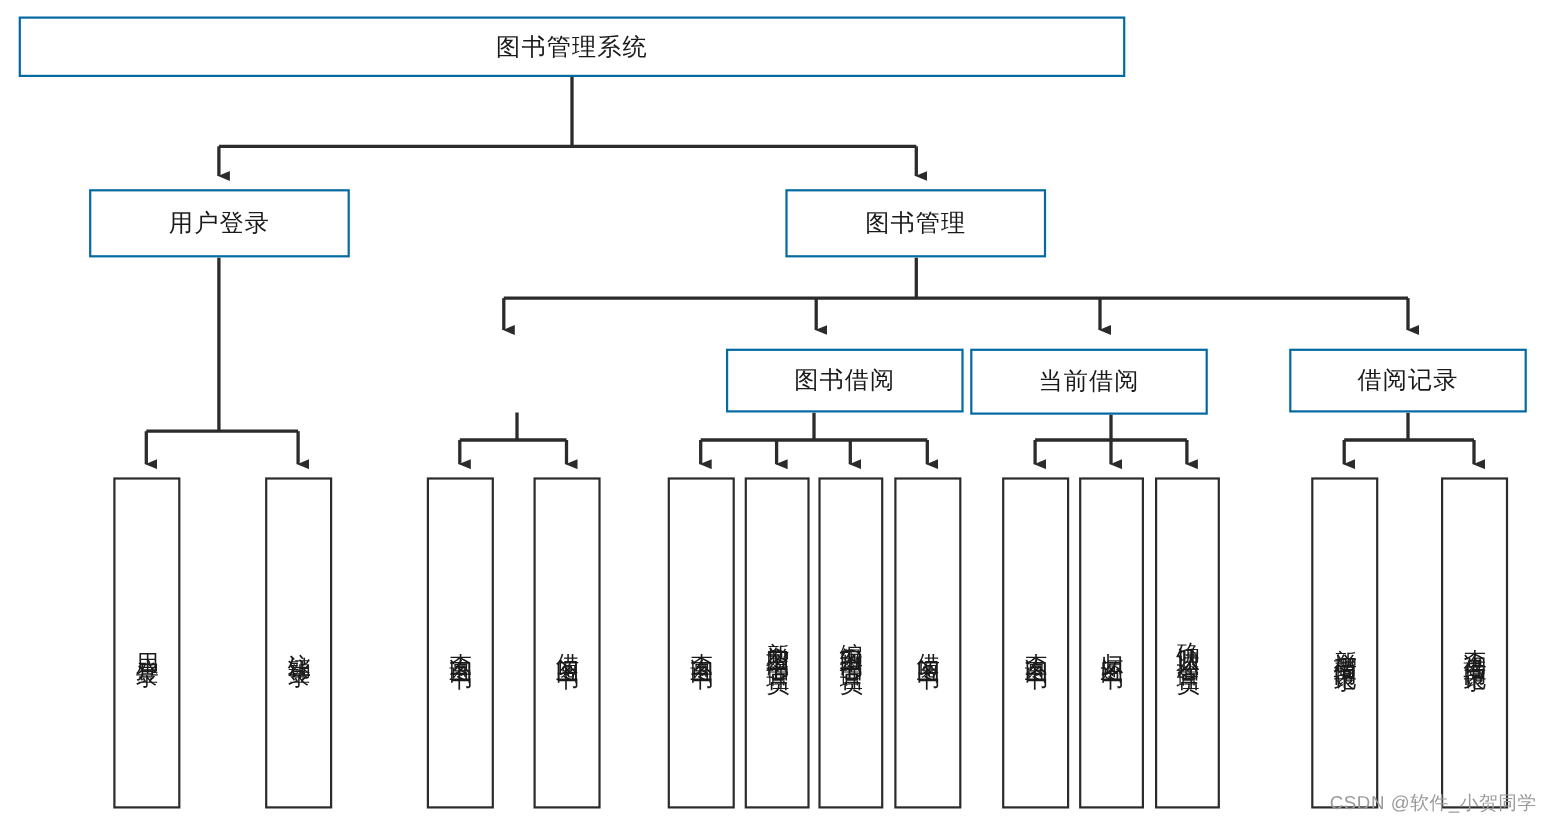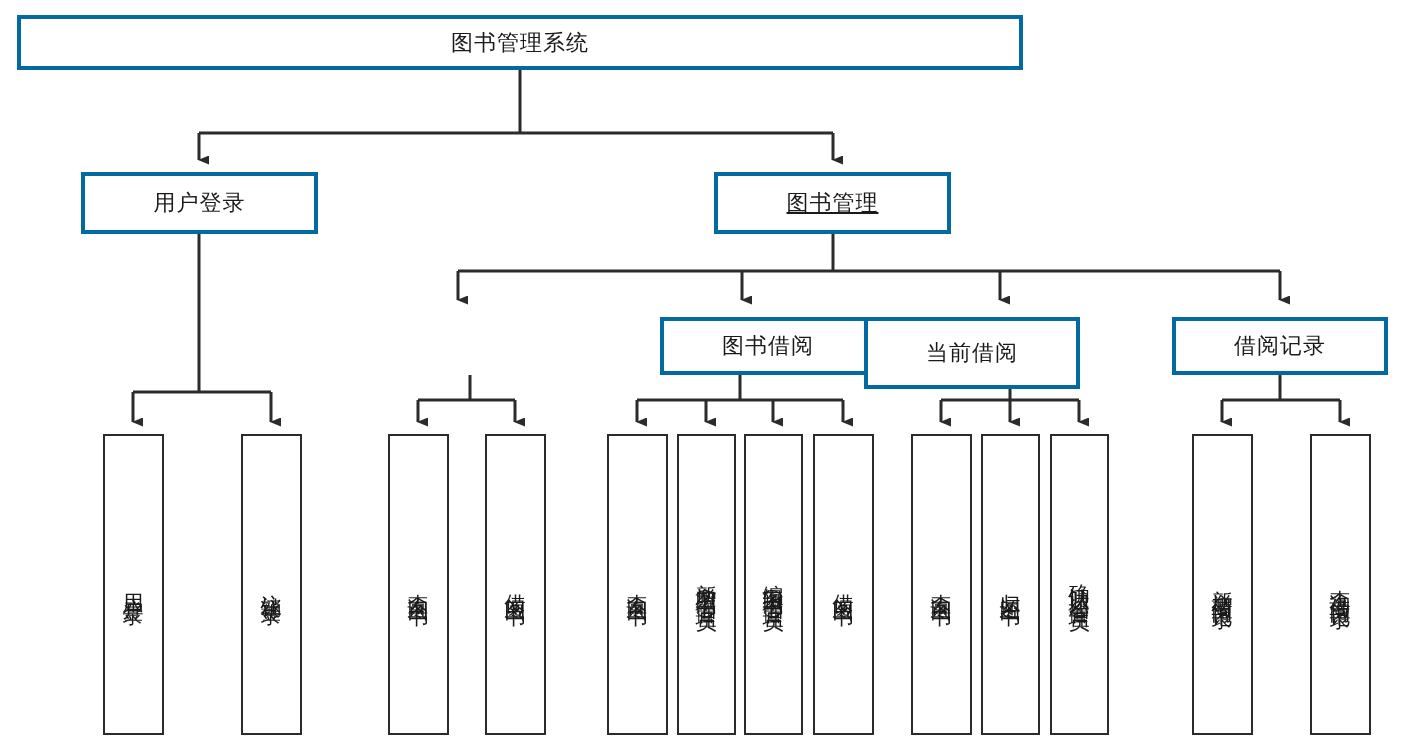--- a/index.html
+++ b/index.html
@@ -13,21 +13,21 @@
   #canvas {
     position: relative;
     width: 1405px;
     height: 747px;
     background: #ffffff;
     overflow: hidden;
   }
   .node {
     position: absolute;
     box-sizing: border-box;
-    border: 4px solid #0369a1;
+    border: 2px solid #0369a1;
     background: #ffffff;
     display: flex;
     align-items: center;
     justify-content: center;
     color: #1a1a1a;
     line-height: 1.25;
   }
   .node.horiz {
     font-size: 22px;
     letter-spacing: 1px;
@@ -124,28 +124,28 @@
     </g>
   </svg>
 
   <div class="node horiz" style="left:17px; top:15px; width:1006px; height:55px;">
     <span>图书管理系统</span>
   </div>
 
   <div class="node horiz" style="left:81px; top:172px; width:237px; height:62px;">
     <span>用户登录</span>
   </div>
-  <div class="node horiz" style="left:714px; top:172px; width:237px; height:62px;text-decoration:underline;">
+  <div class="node horiz" style="left:714px; top:172px; width:237px; height:62px;">
     <span>图书管理</span>
   </div>
 
   <div class="node horiz" style="left:632px; top:317px; width:216px; height:58px;margin-left:28px;">
     <span>图书借阅</span>
   </div>
-  <div class="node horiz" style="left:864px; top:317px; width:216px; height:72px;">
+  <div class="node horiz" style="left:882px; top:317px; width:216px; height:60px;">
     <span>当前借阅</span>
   </div>
   <div class="node horiz" style="left:1172px; top:317px; width:216px; height:58px;">
     <span>借阅记录</span>
   </div>
 
   <div class="leaf" style="left:103px; top:434px; width:61px; height:301px;">
     <span class="vtext">用户登录</span>
   </div>
   <div class="leaf" style="left:241px; top:434px; width:61px; height:301px;">
@@ -182,14 +182,15 @@
     <span class="vtext">确认归还（管理员）</span>
   </div>
 
   <div class="leaf" style="left:1192px; top:434px; width:61px; height:301px;">
     <span class="vtext">新增借阅记录</span>
   </div>
   <div class="leaf" style="left:1310px; top:434px; width:61px; height:301px;">
     <span class="vtext">查询借阅记录</span>
   </div>
 
+  <div class="watermark">CSDN @软件_小贺同学</div>
 
 </div>
 
 </body></html>

